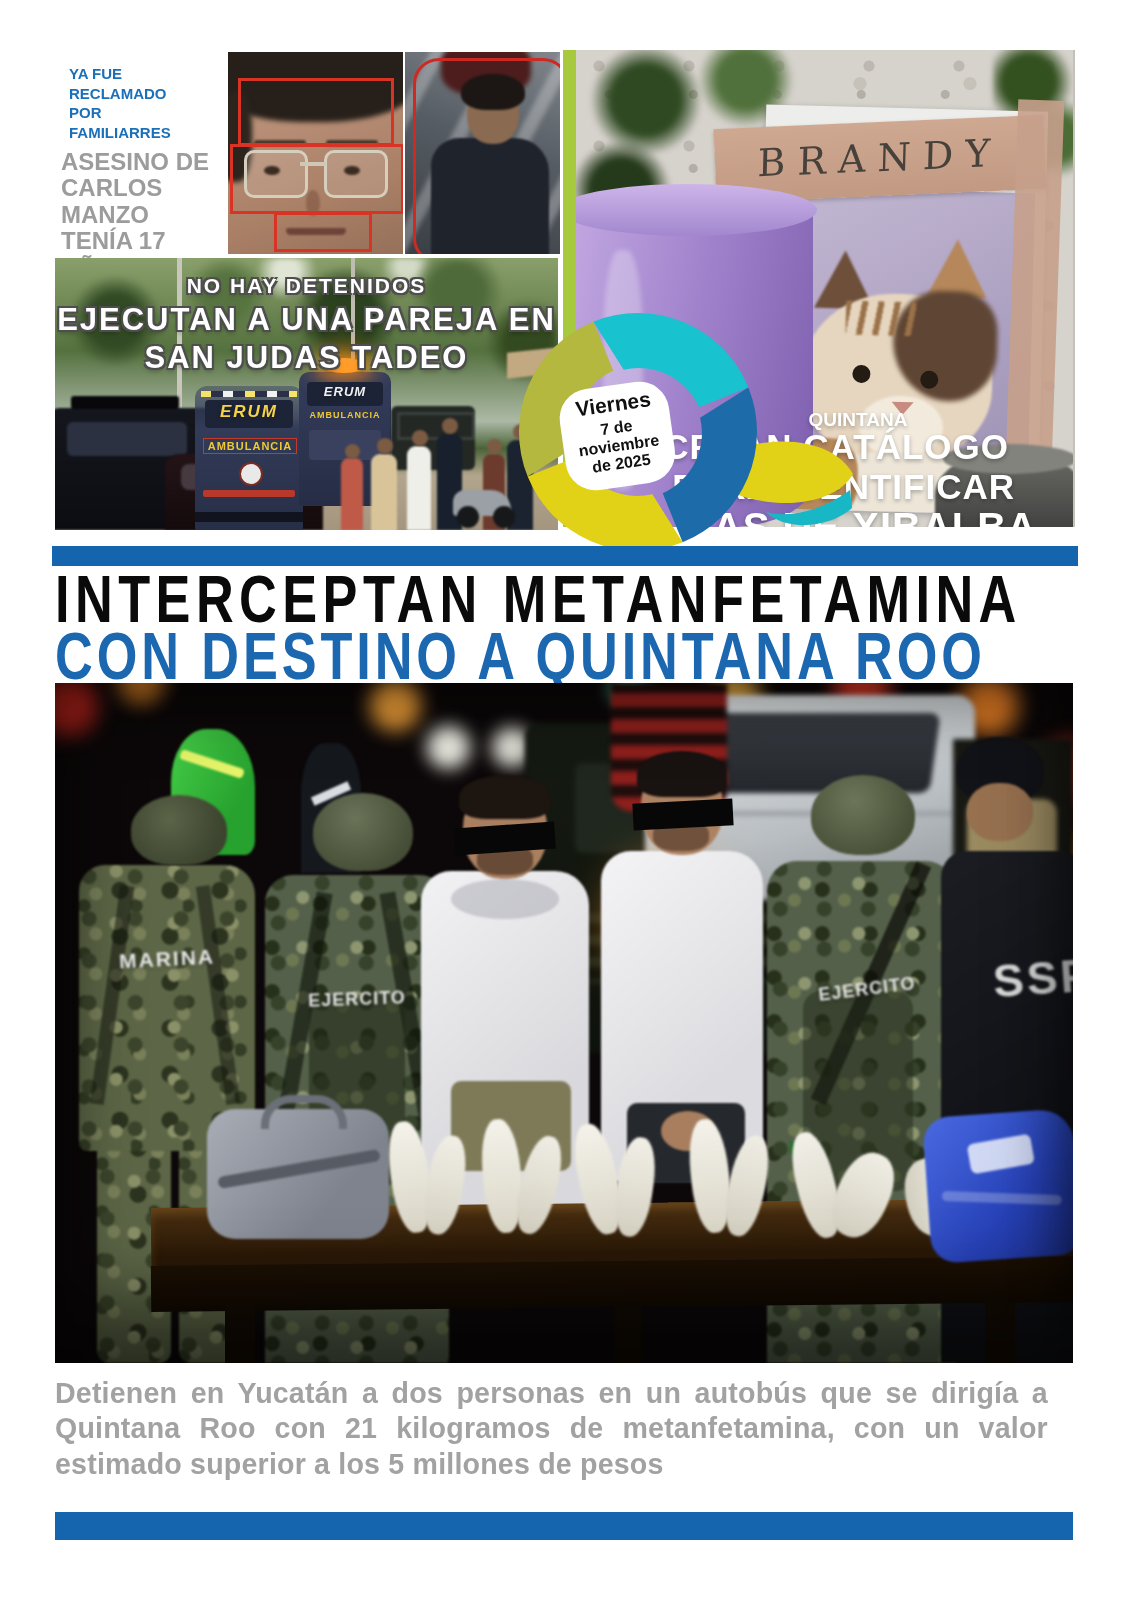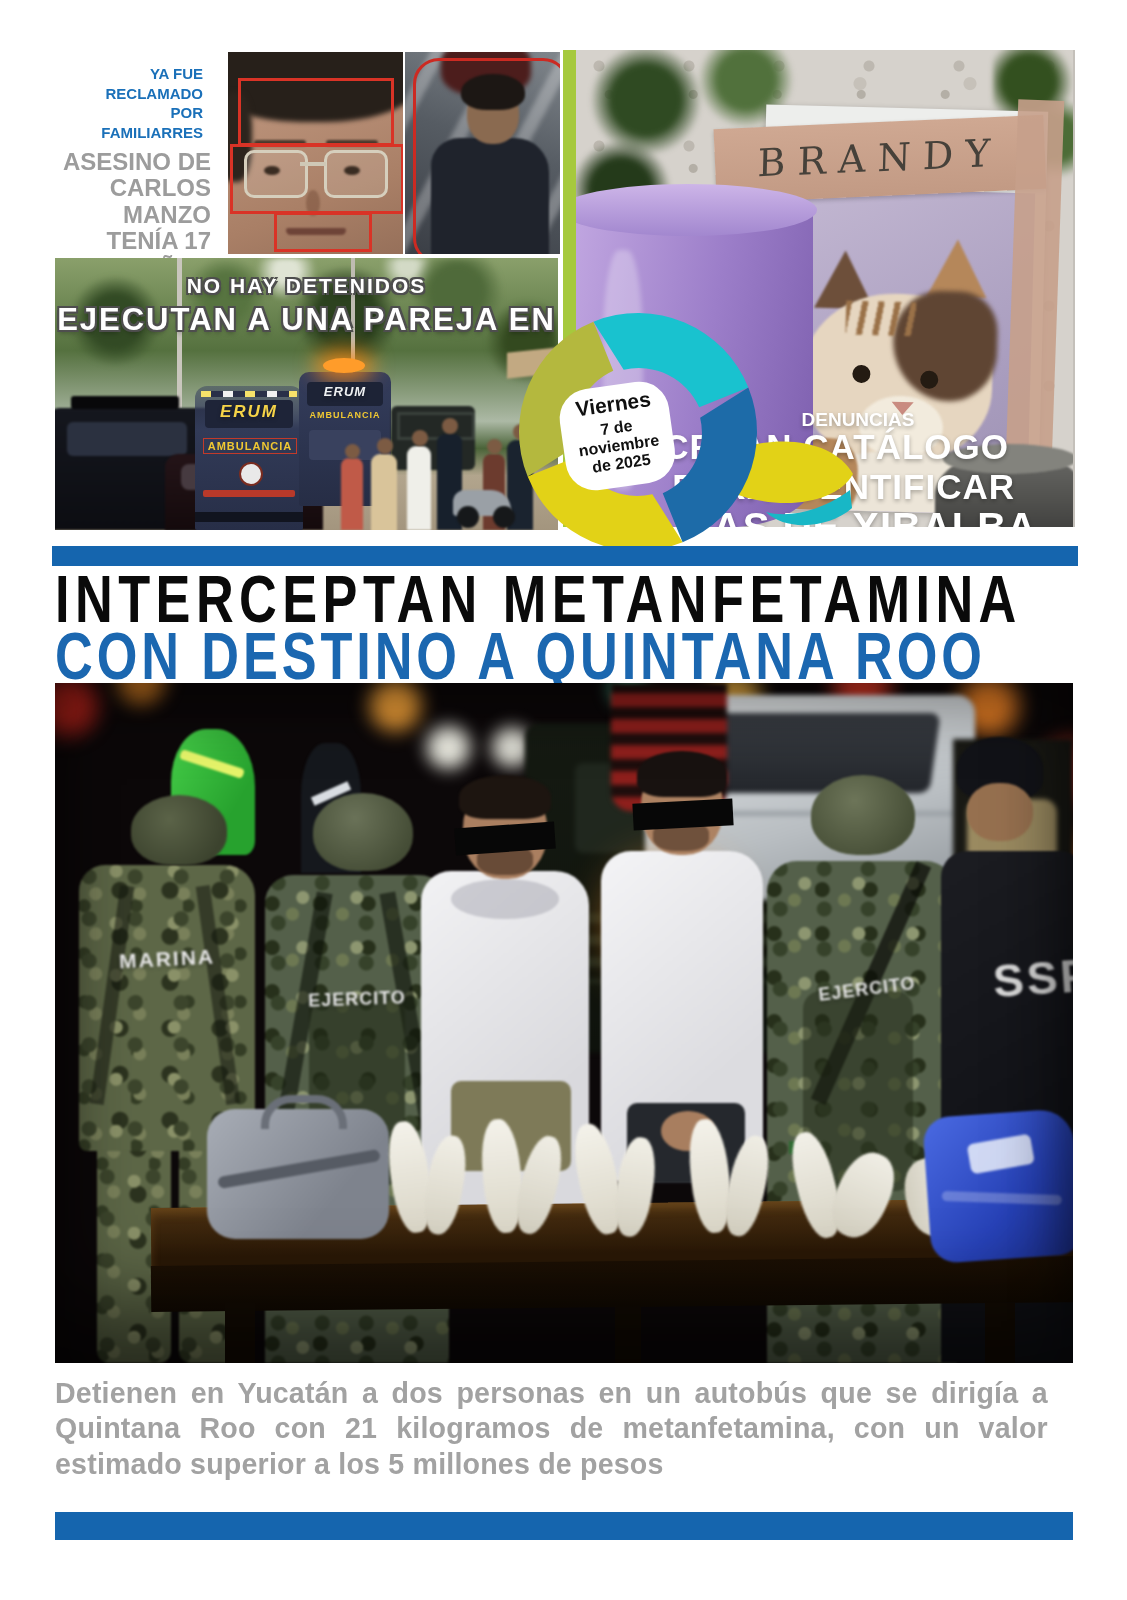--- a/index.html
+++ b/index.html
@@ -30,21 +30,21 @@
   
   .hl{white-space:nowrap;transform:scaleX(.78);transform-origin:0 50%;
       font-weight:bold;font-size:67px;line-height:.95;letter-spacing:7px}
   .fighead{background:#7c5b43;border-radius:50%}
 </style>
 </head>
 <body>
 
 <div class="page">
 
-  <div class="abs" style="left:50px;top:64px;width:172px;text-align:right">
+  <div class="abs" style="left:50px;top:64px;width:172px;text-align:left">
     <div class="b" style="color:#1a70b9;font-size:15px;line-height:1.3;width:134px;margin:0 auto">YA FUE RECLAMADO POR FAMILIARRES</div>
     <div class="b" style="color:#9c9c9c;font-size:24px;line-height:1.1;width:150px;margin:7px auto 0">ASESINO DE CARLOS MANZO TENÍA 17 AÑOS</div>
   </div>
 
   <div class="abs" style="left:228px;top:52px;width:175px;height:202px;overflow:hidden;background:linear-gradient(160deg,#c49c84,#a97f66 70%,#96705a)">
     <div class="abs soft2" style="left:-14px;top:-14px;width:205px;height:84px;background:#27201a;border-radius:0 0 46% 42%"></div>
     <div class="abs soft2" style="left:-10px;top:40px;width:34px;height:90px;background:#2c241d;border-radius:40%"></div>
     <div class="abs soft" style="left:26px;top:88px;width:52px;height:6px;background:#4a382c;border-radius:4px"></div>
     <div class="abs soft" style="left:98px;top:88px;width:52px;height:6px;background:#4a382c;border-radius:4px"></div>
     <div class="abs" style="left:16px;top:98px;width:58px;height:42px;border:3px solid #d6cfbd;border-radius:10px;background:rgba(235,230,215,.18)"></div>
@@ -123,20 +123,21 @@
     <div class="abs soft" style="left:428px;top:196px;width:22px;height:76px;background:#6c3b2e;border-radius:8px 8px 0 0"></div>
     <div class="abs fighead soft" style="left:432px;top:181px;width:15px;height:15px"></div>
     <div class="abs soft" style="left:452px;top:182px;width:26px;height:90px;background:#1a232f;border-radius:9px 9px 0 0"></div>
     <div class="abs fighead soft" style="left:458px;top:166px;width:16px;height:16px"></div>
     <div class="abs soft" style="left:398px;top:232px;width:58px;height:26px;background:#9aa0a6;border-radius:12px 20px 4px 4px"></div>
     <div class="abs soft" style="left:402px;top:248px;width:22px;height:22px;background:#16181a;border-radius:50%"></div>
     <div class="abs soft" style="left:438px;top:248px;width:22px;height:22px;background:#16181a;border-radius:50%"></div>
 
     <div class="abs otl" style="left:0;top:44px;width:503px;font-size:31px;letter-spacing:2px">EJECUTAN A UNA PAREJA EN</div>
     <div class="abs otl" style="left:0;top:16px;width:503px;font-size:21px;letter-spacing:2px">NO HAY DETENIDOS</div>
+    <div class="abs otl" style="left:0;top:82px;width:503px;font-size:31px;letter-spacing:2px">SAN JUDAS TADEO</div>
   </div>
 
   <div class="abs" style="left:563px;top:50px;width:510px;height:477px;overflow:hidden;background:#d6d2cc;border-right:2px solid #c4c0ba">
     <div class="abs" style="left:0;top:0;width:510px;height:477px;background-image:
         radial-gradient(circle at 40% 20%, #bdb8b0 0 5px, transparent 6px),
         radial-gradient(circle at 70% 35%, #c6c1b9 0 6px, transparent 7px),
         radial-gradient(circle at 55% 60%, #b4afa6 0 4px, transparent 5px),
         radial-gradient(circle at 85% 70%, #cac5bd 0 6px, transparent 7px);
         background-size:90px 80px,110px 96px,84px 74px,120px 104px"></div>
     <div class="abs soft2" style="left:8px;top:-10px;width:250px;height:200px;background-image:
@@ -169,21 +170,21 @@
 
     <div class="abs" style="left:2px;top:152px;width:248px;height:325px;background:linear-gradient(100deg,#c3a9e2,#9c7ec9 55%,#7d5fae);border-radius:6px 6px 34% 30%/6px 6px 14% 12%"></div>
     <div class="abs" style="left:-4px;top:134px;width:258px;height:52px;background:linear-gradient(#cdb5e8,#a287cf);border-radius:50%"></div>
     <div class="abs soft2" style="left:40px;top:200px;width:40px;height:240px;background:rgba(255,255,255,.28);border-radius:40%"></div>
 
     <div class="abs soft" style="left:372px;top:400px;width:150px;height:90px;background:linear-gradient(#6b6b67,#3c3c3a);border-radius:50% 50% 10% 10%"></div>
     <div class="abs soft" style="left:380px;top:394px;width:134px;height:30px;background:#83837d;border-radius:50%"></div>
 
     <div class="abs" style="left:0;top:0;width:13px;height:477px;background:#a6c93d"></div>
 
-    <div class="abs wht" style="left:130px;top:359px;width:330px;text-align:center;font-size:19px">DENUNCIAS</div>
+    <div class="abs wht" style="left:130px;top:359px;width:330px;text-align:center;font-size:19px">QUINTANA</div>
     <div class="abs wht" style="right:64px;top:377px;font-size:35px;letter-spacing:1px">CREAN CATÁLOGO</div>
     <div class="abs wht" style="right:58px;top:417px;font-size:35px;letter-spacing:1px">PARA IDENTIFICAR</div>
     <div class="abs wht" style="right:36px;top:455px;font-size:40px;letter-spacing:1px">AS DE XIBALBA</div>
   </div>
 
   <div class="abs" style="left:505px;top:300px;width:365px;height:275px">
     <svg width="365" height="275" viewBox="0 0 365 275">
       <g transform="translate(133,132)">
         <path d="M95,18 C150,0 198,12 215,42 C198,72 142,80 92,60 Z" fill="#e2d217"></path>
         <path d="M212,58 C182,80 150,86 128,80 C148,100 192,96 214,76 Z" fill="#18b7c6"></path>

